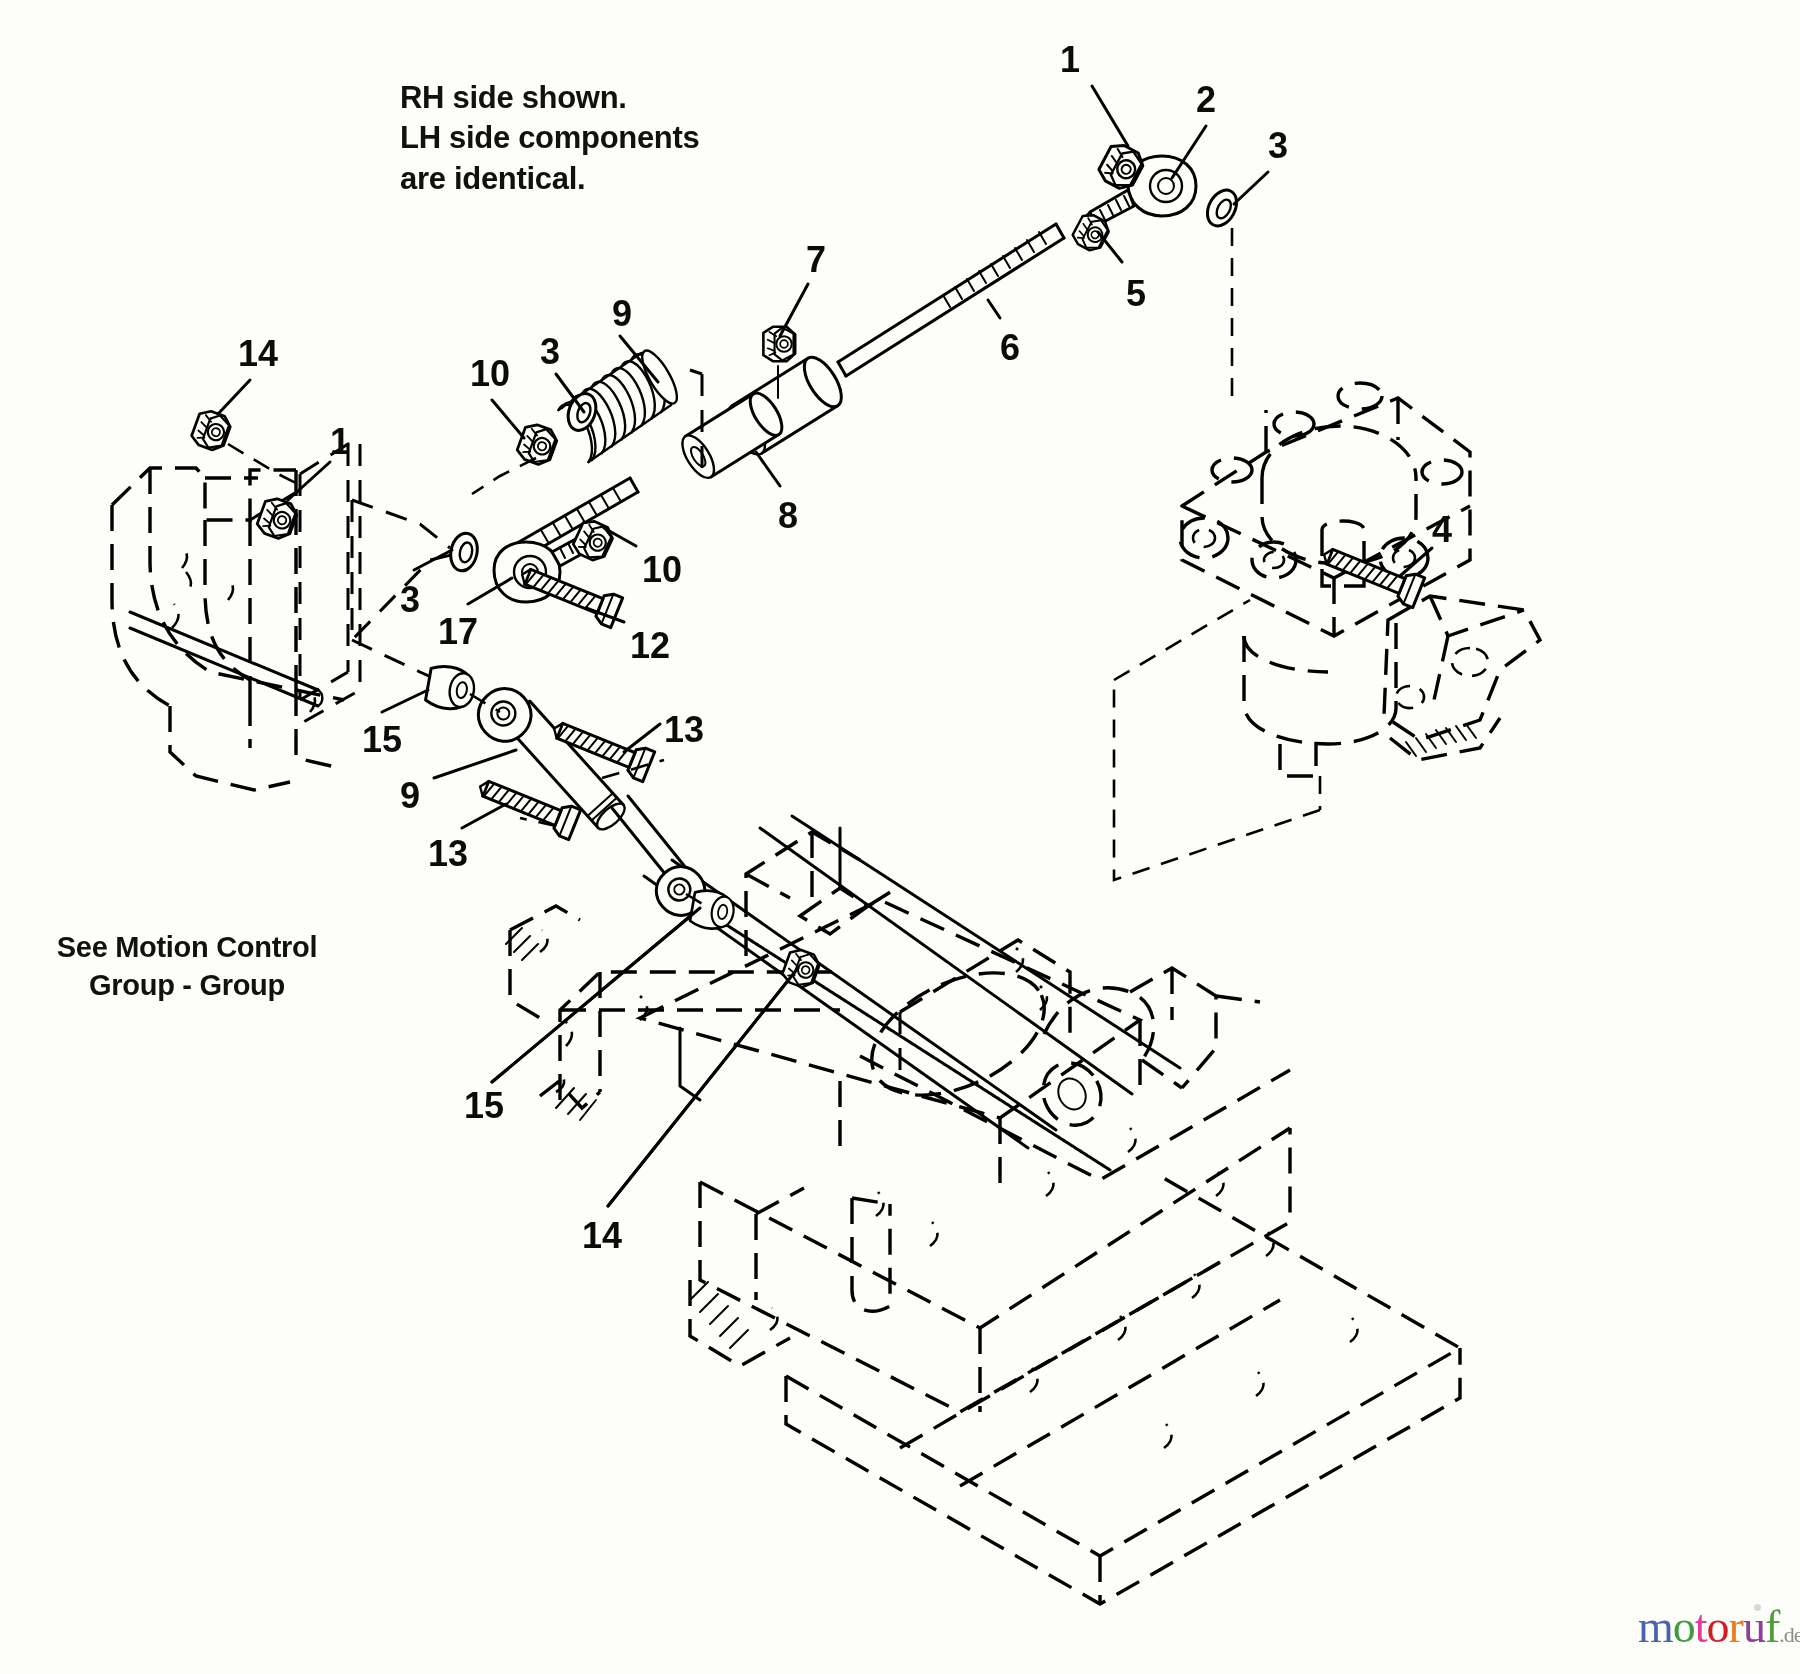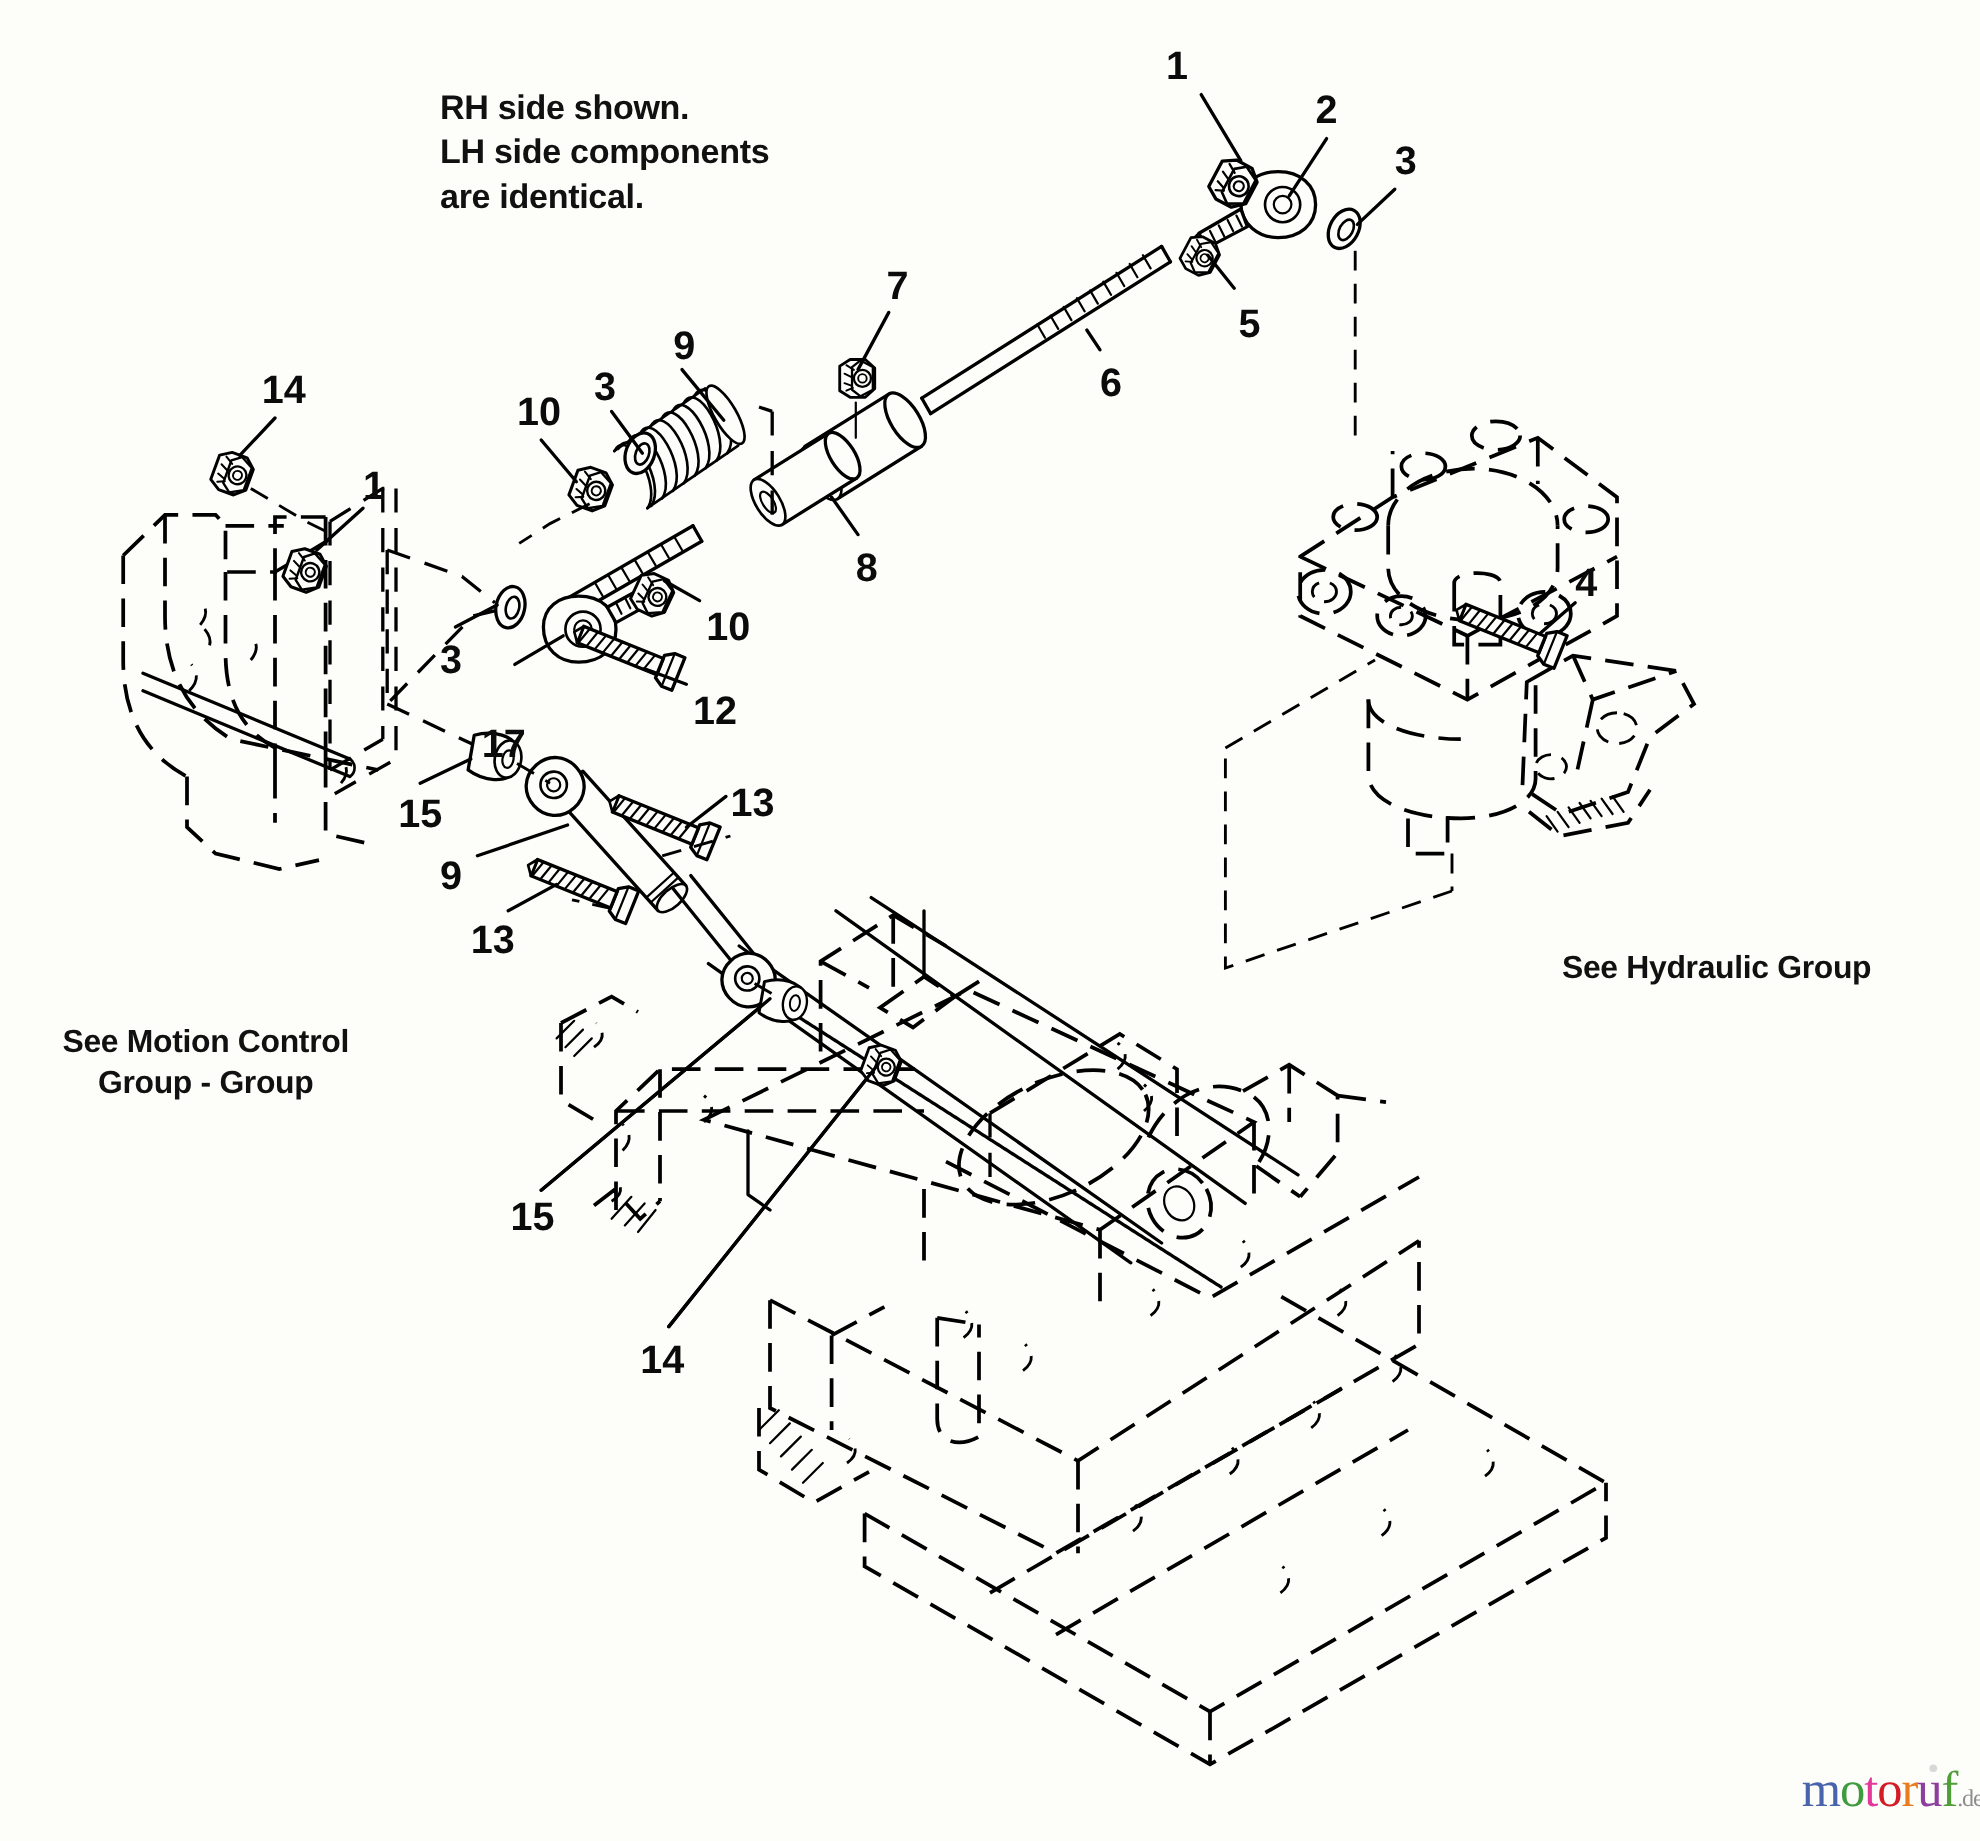--- a/index.html
+++ b/index.html
@@ -457,38 +457,37 @@
       </g>
   </svg>
 
   <div class="note" id="note-rh">RH side shown.
 LH side components
 are identical.</div>
 
   <div class="note" id="label-motion">See Motion Control
 Group - Group</div>
 
-  <div class="note" id="label-hydraulic">See Hydraulic Group</div>
 
   <div id="callout-layer">
       <div class="callout" style="left: 1060px; top: 42px;">1</div>
       <div class="callout" style="left: 1196px; top: 82px;">2</div>
       <div class="callout" style="left: 1268px; top: 128px;">3</div>
       <div class="callout" style="left: 1126px; top: 276px;">5</div>
       <div class="callout" style="left: 1000px; top: 330px;">6</div>
       <div class="callout" style="left: 806px; top: 242px;">7</div>
       <div class="callout" style="left: 612px; top: 296px;">9</div>
       <div class="callout" style="left: 540px; top: 334px;">3</div>
       <div class="callout" style="left: 470px; top: 356px;">10</div>
       <div class="callout" style="left: 238px; top: 336px;">14</div>
       <div class="callout" style="left: 330px; top: 424px;">1</div>
       <div class="callout" style="left: 778px; top: 498px;">8</div>
       <div class="callout" style="left: 400px; top: 582px;">3</div>
       <div class="callout" style="left: 642px; top: 552px;">10</div>
-      <div class="callout" style="left: 438px; top: 614px; margin-top: 44px;">17</div>
+      <div class="callout" style="left: 438px; top: 614px;">17</div>
       <div class="callout" style="left: 630px; top: 628px;">12</div>
       <div class="callout" style="left: 1432px; top: 512px;">4</div>
       <div class="callout" style="left: 362px; top: 722px;">15</div>
       <div class="callout" style="left: 400px; top: 778px;">9</div>
       <div class="callout" style="left: 664px; top: 712px;">13</div>
       <div class="callout" style="left: 428px; top: 836px;">13</div>
       <div class="callout" style="left: 464px; top: 1088px;">15</div>
       <div class="callout" style="left: 582px; top: 1218px;">14</div>
     </div>
 

